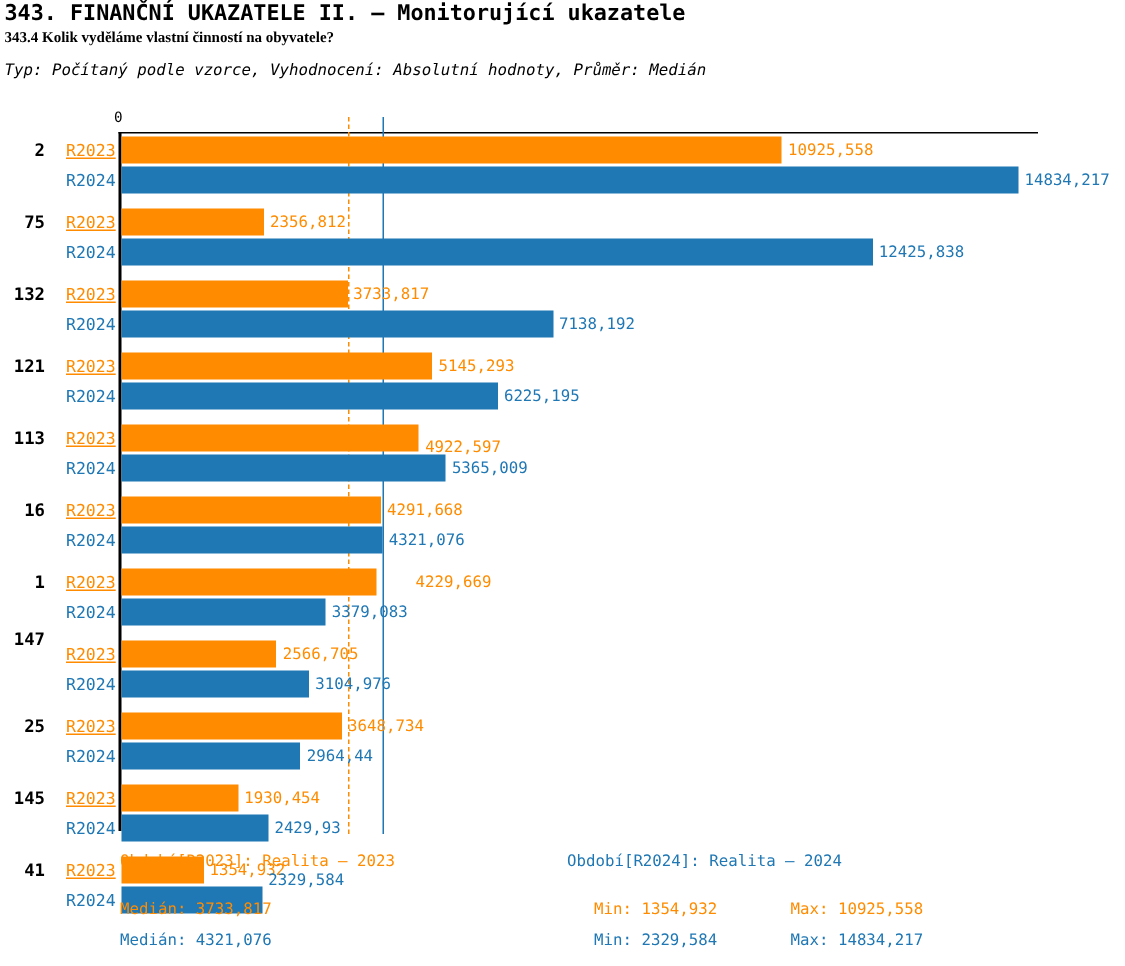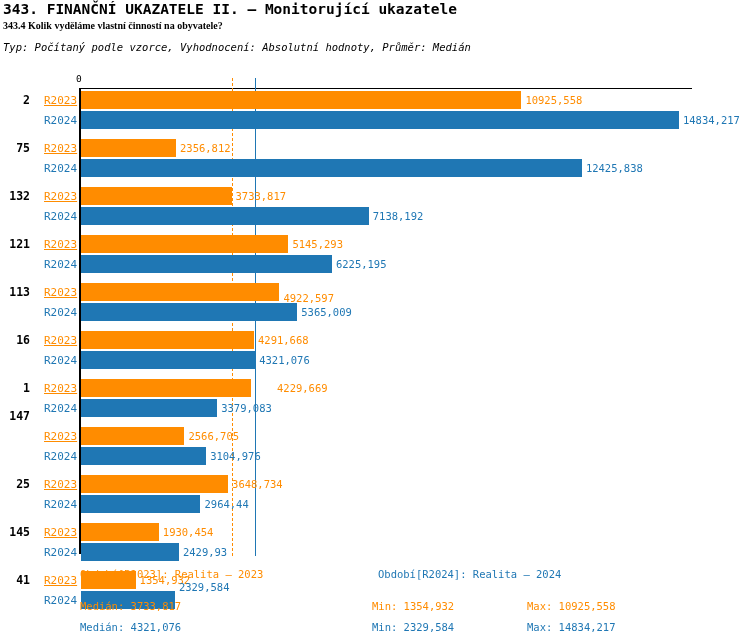--- a/index.html
+++ b/index.html
@@ -112,21 +112,21 @@
   .legend-entry.s2023 { color: #ff8c00; left: 80px; top: 568px; }
   .legend-entry.s2024 { color: #1f77b4; left: 378px; top: 568px; }
 
   .stat {
     position: absolute;
     font-size: 10.5px; white-space: nowrap;
   }
   .stat.s2023 { color: #ff8c00; }
   .stat.s2024 { color: #1f77b4; }
   .stat.col-median { left: 80px; }
-  .stat.col-min    { left: 356px; padding-left: 16px; }
+  .stat.col-min    { left: 380px; padding-left: 16px; }
   .stat.col-max    { left: 527px; }
   .stat.row-1 { top: 600px; }
   .stat.row-2 { top: 621px; }
 </style>
 </head>
 <body>
 
 <div id="header">
   <div class="title-1">343. FINANČNÍ UKAZATELE II. – Monitorující ukazatele</div>
   <div class="title-2">343.4 Kolik vyděláme vlastní činností na obyvatele?</div>
@@ -199,21 +199,21 @@
       <div class="group" style="top: 0px;">
         <div class="row-key" style="top: 381px;">1</div>
         <div class="serieslabel s2023" style="top: 382px;">R2023</div>
         <div class="bar s2023" style="top: 379px; width: 170.498px;"></div>
         <div class="barvalue s2023" style="top: 379px; left: 245px; margin-left: 32px;">4229,669</div>
         <div class="serieslabel s2024" style="top: 402px;">R2024</div>
         <div class="bar s2024" style="top: 399px; width: 136.211px;"></div>
         <div class="barvalue s2024" style="top: 399px; left: 221.211px;">3379,083</div>
       </div>
       <div class="group" style="top: 0px;">
-        <div class="row-key" style="top: 409px;">147</div>
+        <div class="row-key" style="top: 419px;">147</div>
         <div class="serieslabel s2023" style="top: 430px;">R2023</div>
         <div class="bar s2023" style="top: 427px; width: 103.464px;"></div>
         <div class="barvalue s2023" style="top: 427px; left: 188.464px;">2566,705</div>
         <div class="serieslabel s2024" style="top: 450px;">R2024</div>
         <div class="bar s2024" style="top: 447px; width: 125.162px;"></div>
         <div class="barvalue s2024" style="top: 447px; left: 210.162px;">3104,976</div>
       </div>
       <div class="group" style="top: 0px;">
         <div class="row-key" style="top: 477px;">25</div>
         <div class="serieslabel s2023" style="top: 478px;">R2023</div>

